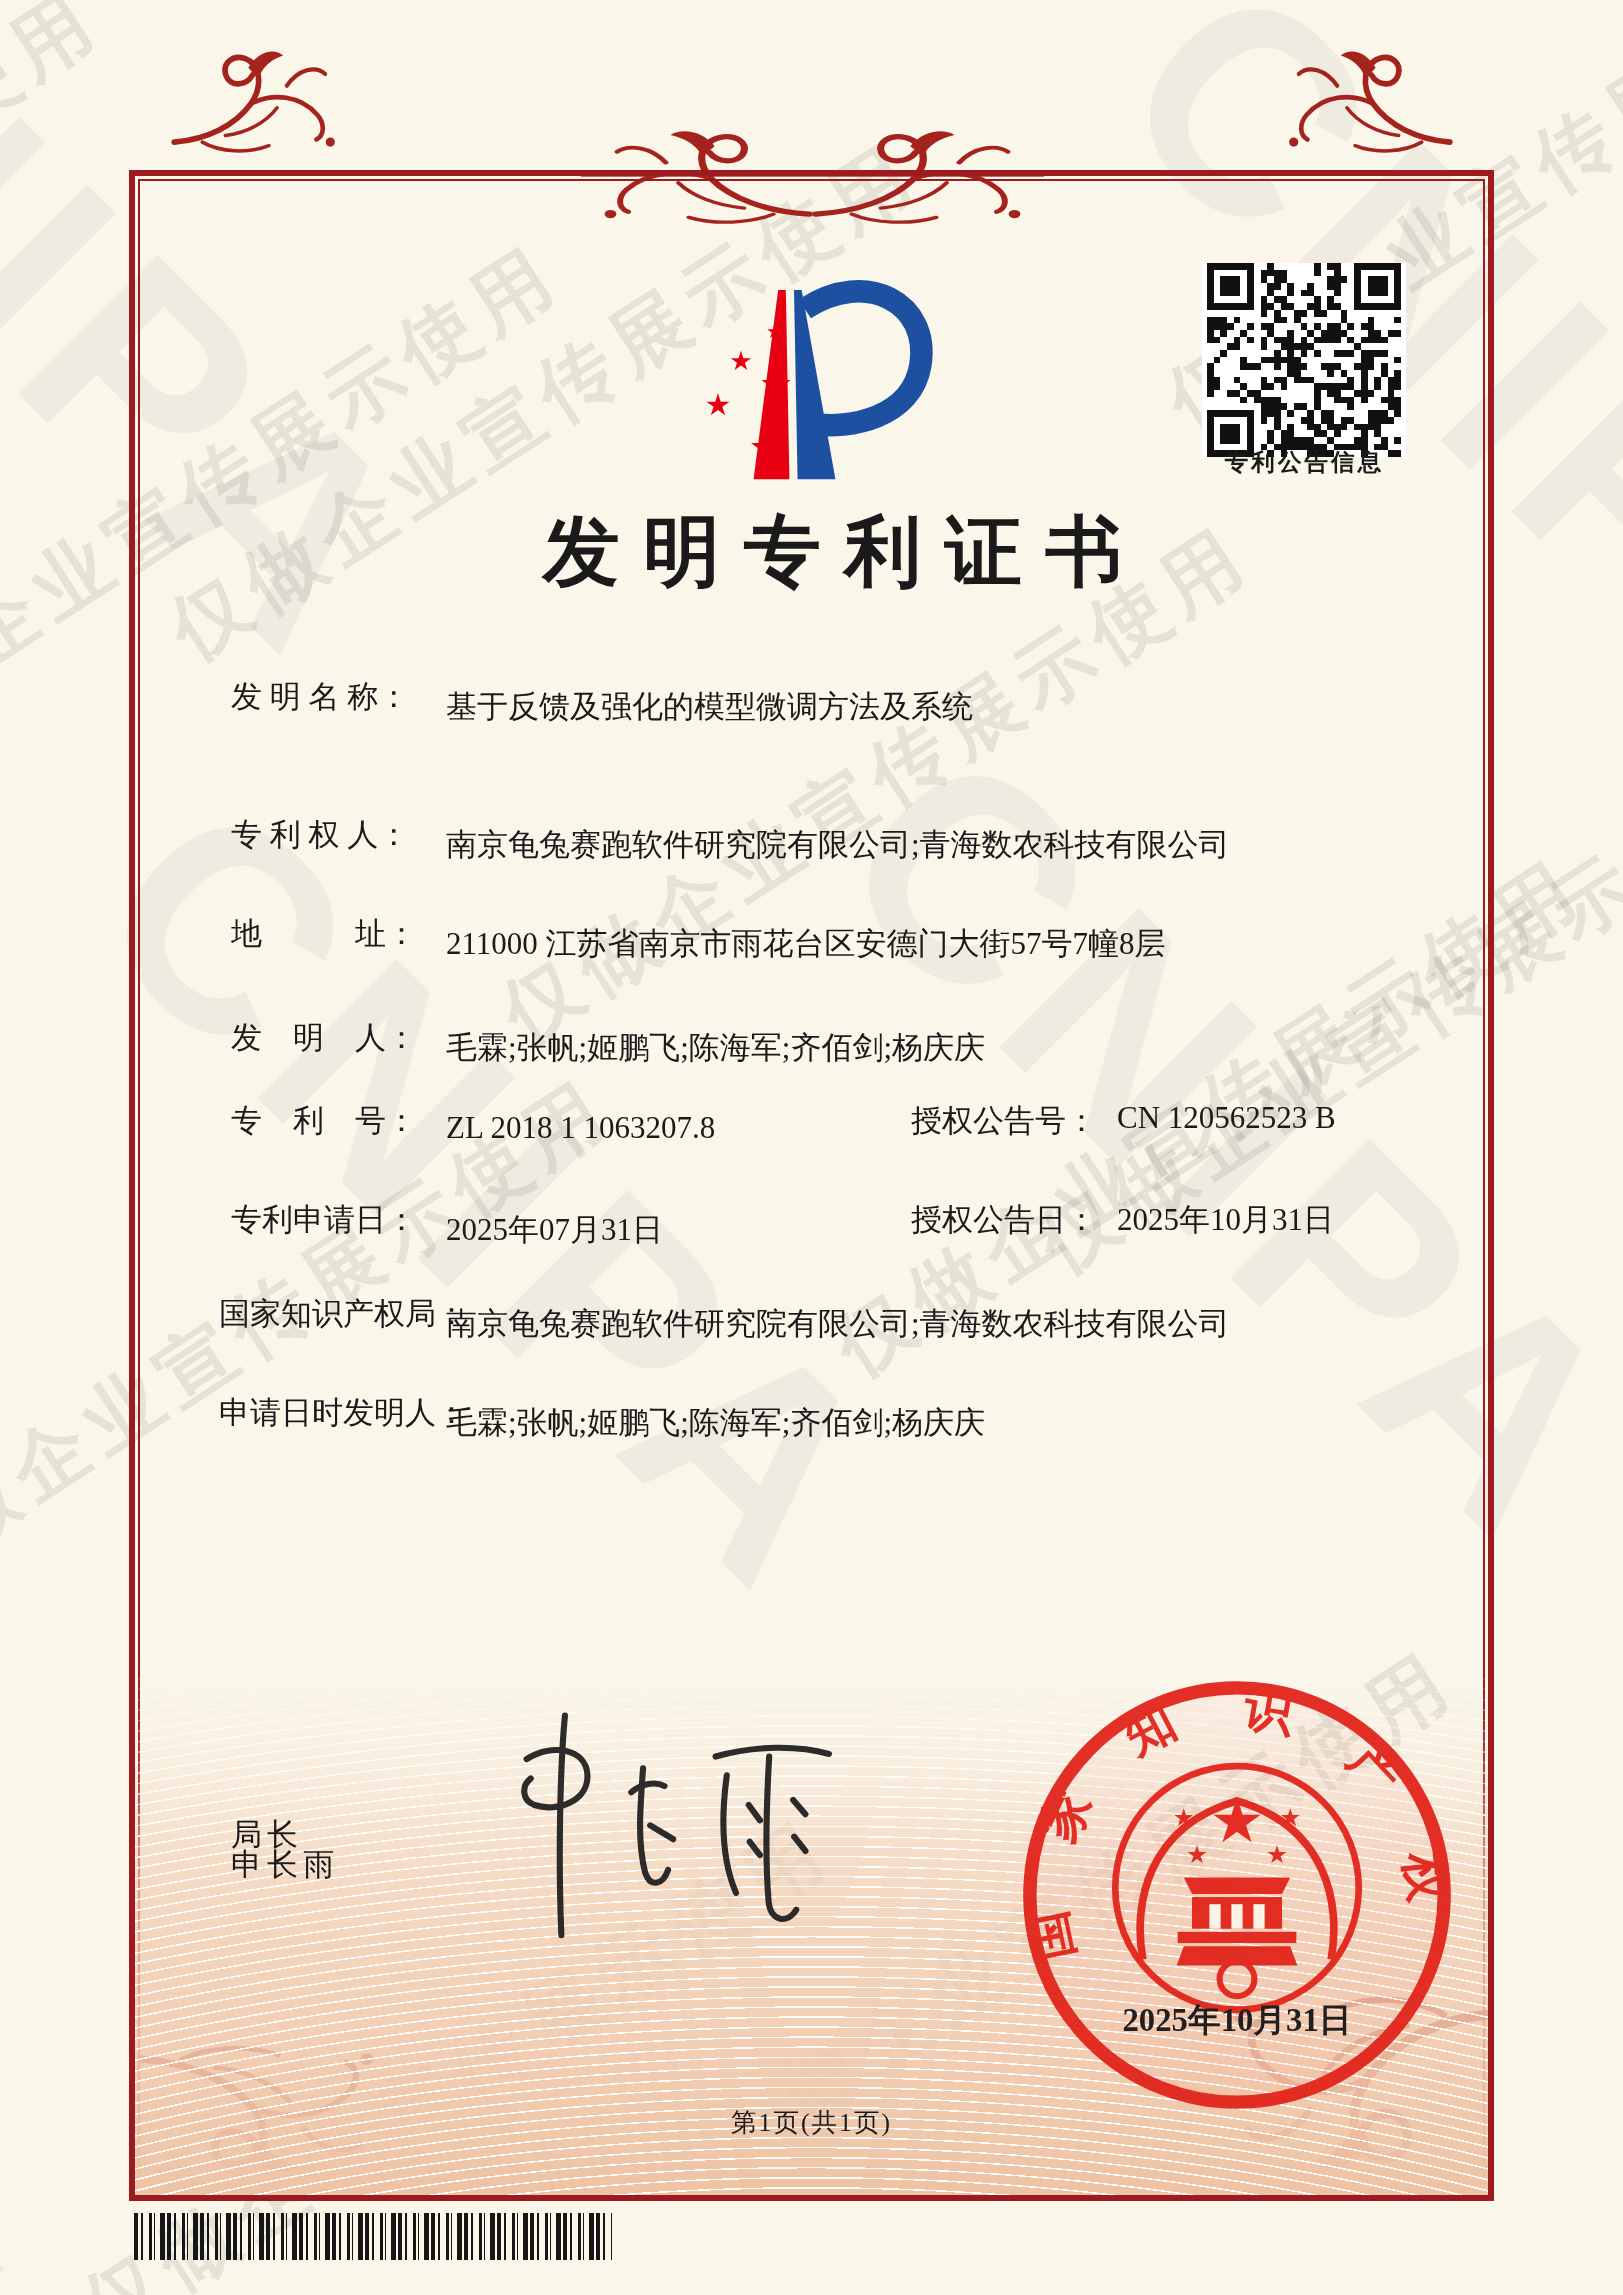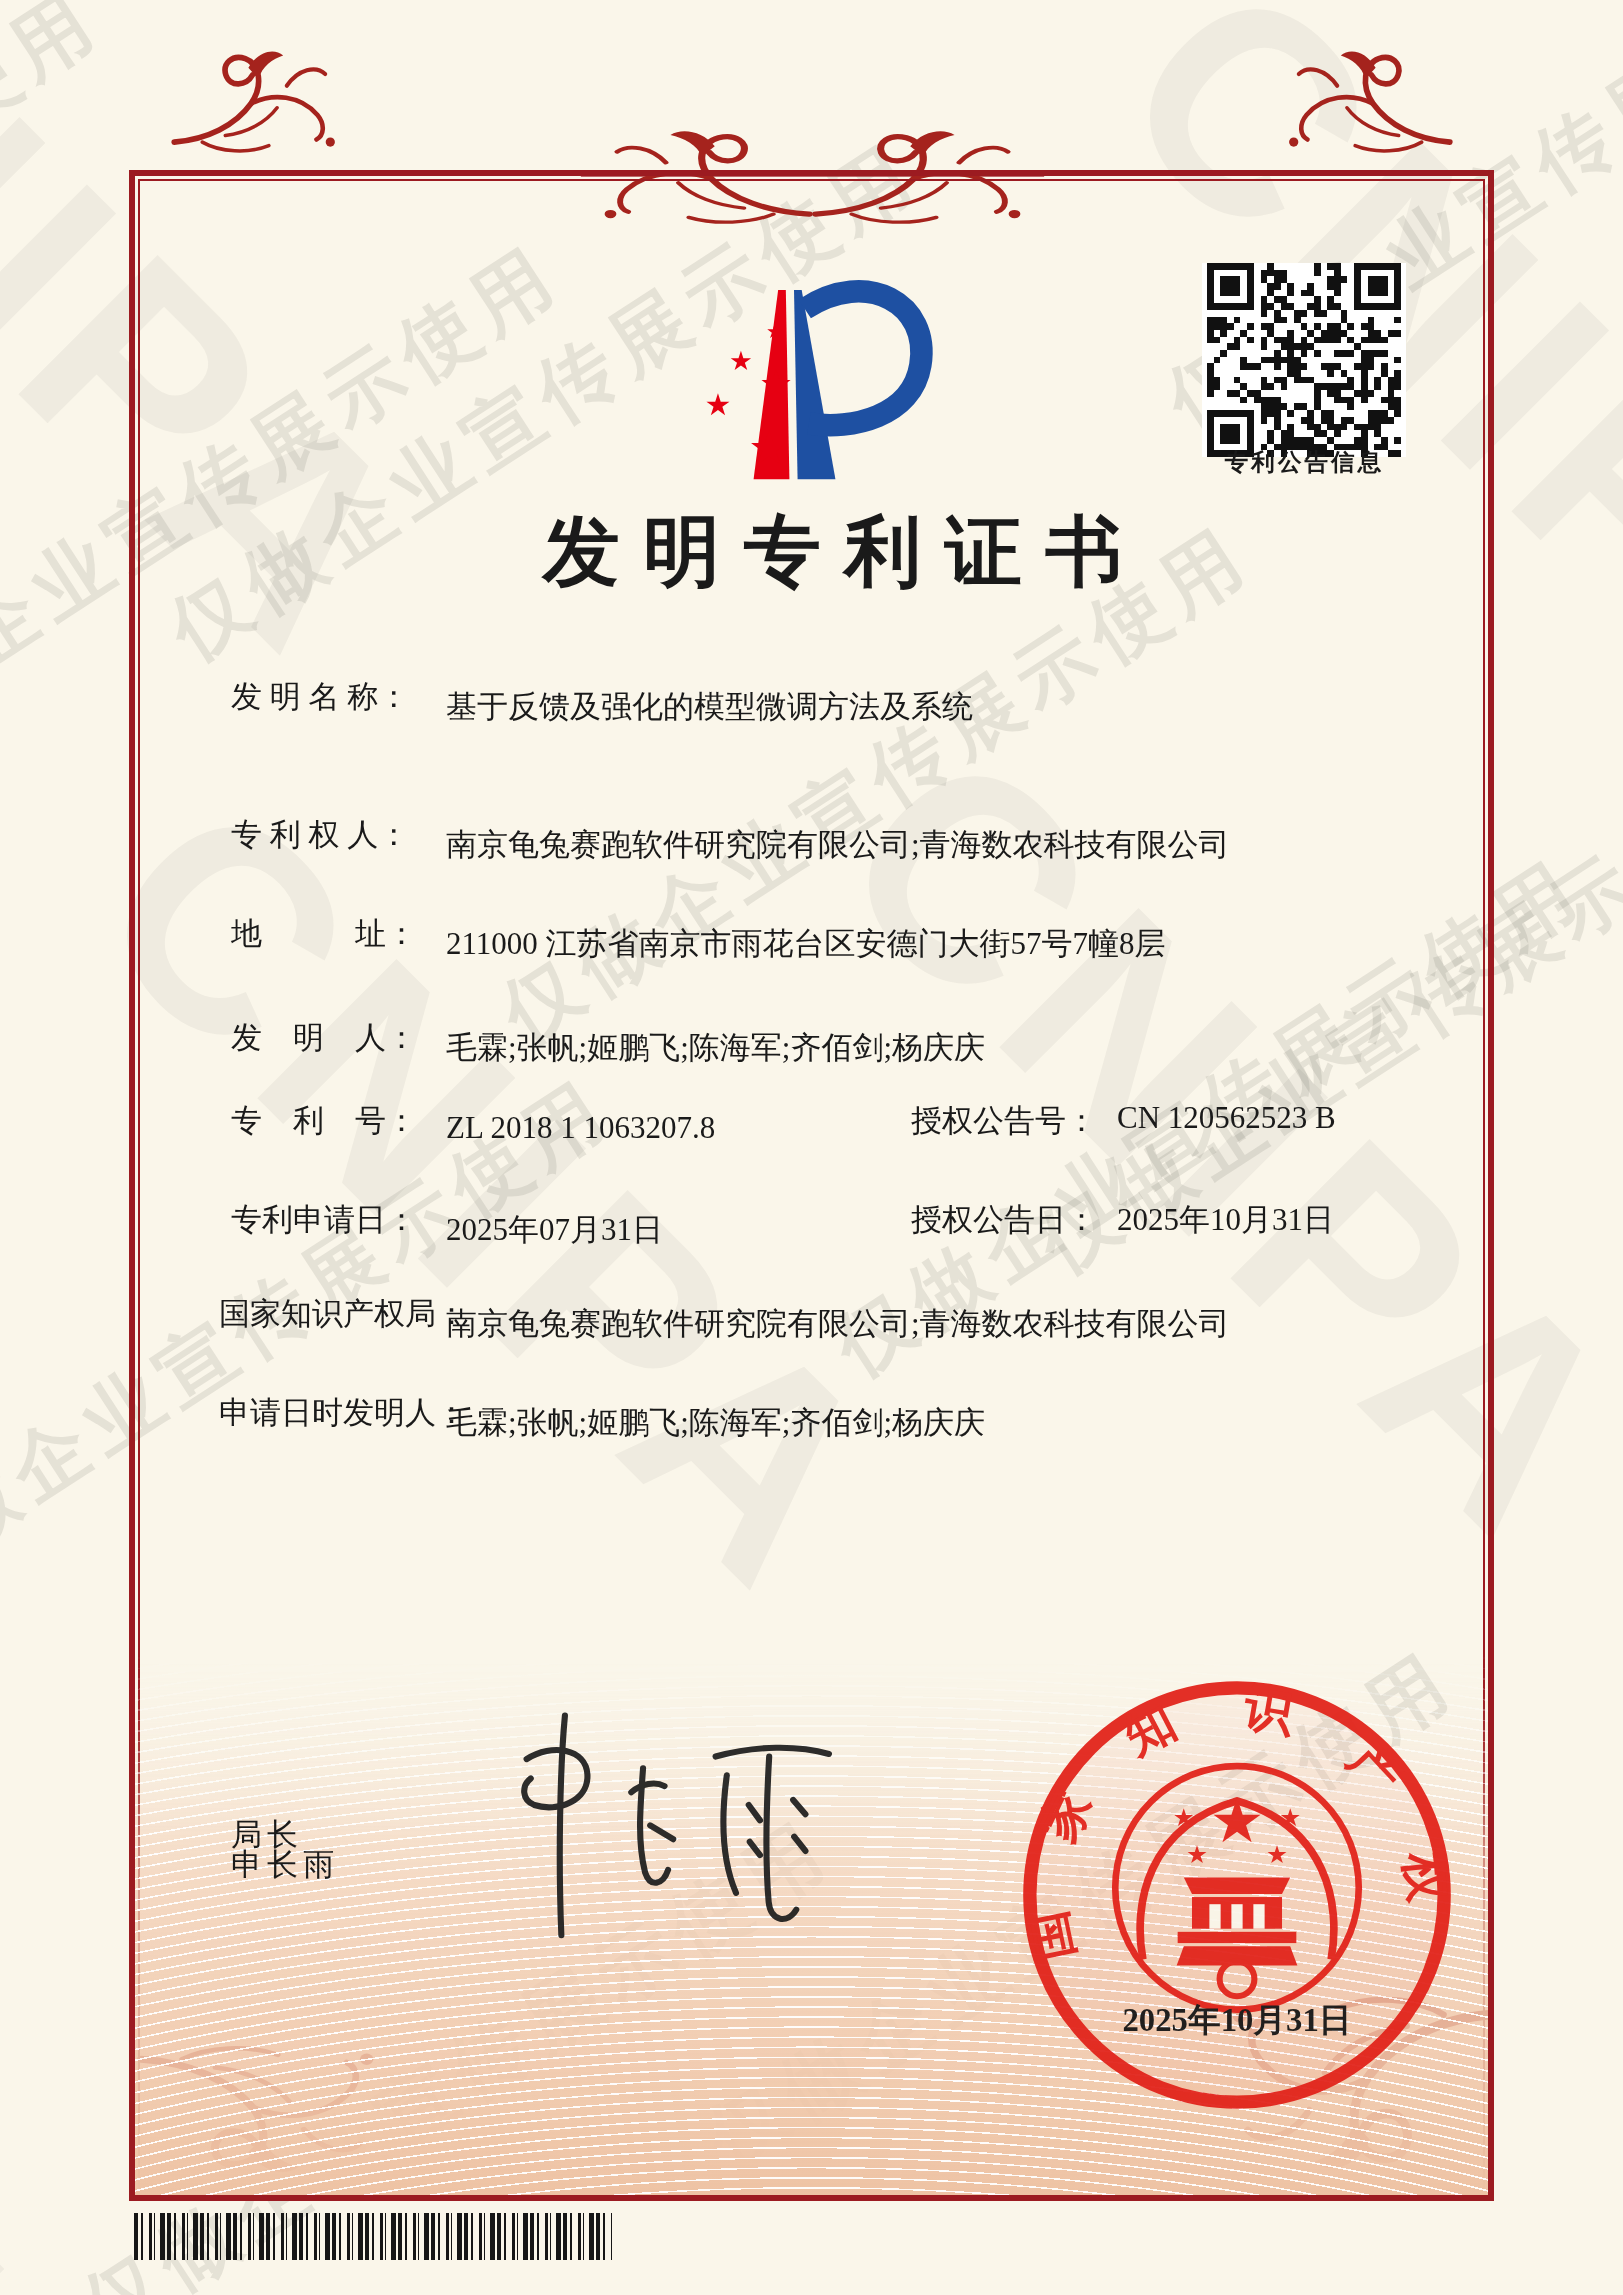--- a/index.html
+++ b/index.html
@@ -565,16 +565,17 @@
         <rect x="423" y="452" width="22" height="48" fill="#faf6ea" stroke="none"></rect>
         <rect x="466" y="452" width="22" height="48" fill="#faf6ea" stroke="none"></rect>
         <rect x="318" y="506" width="232" height="22" stroke="none"></rect>
         <polygon points="330,534 538,534 552,572 316,572" stroke="none"></polygon>
         <circle cx="434" cy="598" r="34" fill="none" stroke-width="12"></circle>
       </g>
       <text x="434" y="700" text-anchor="middle" font-size="64" font-weight="bold" fill="#151515" font-family="Liberation Serif, serif">2025年10月31日</text>
     </g>
   </svg>
 
+  <div class="page-ind">第1页(共1页)</div>
   <div class="barcode"></div>
 
 </div>
 
 
 </body></html>

